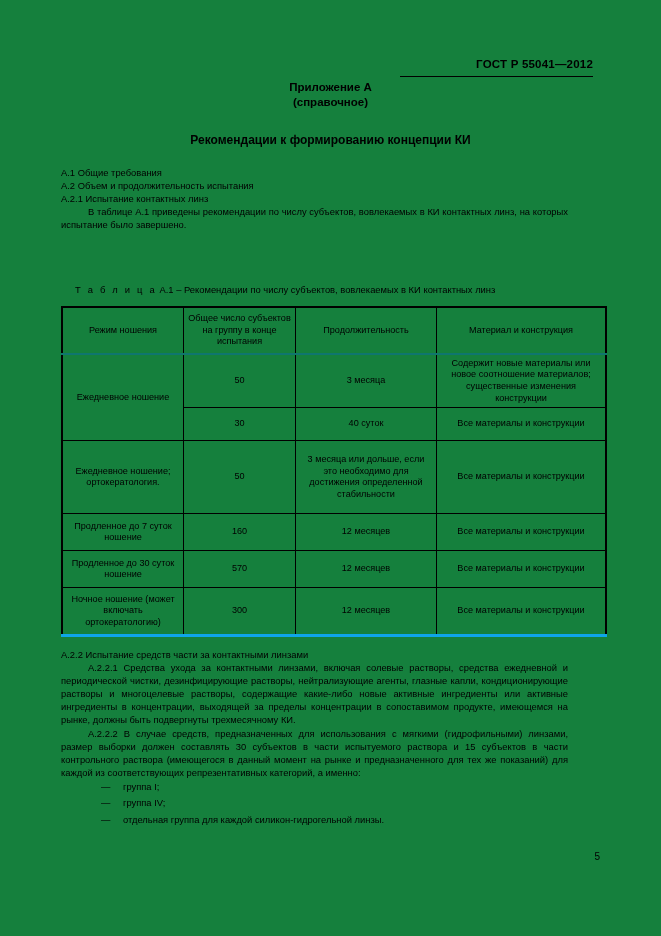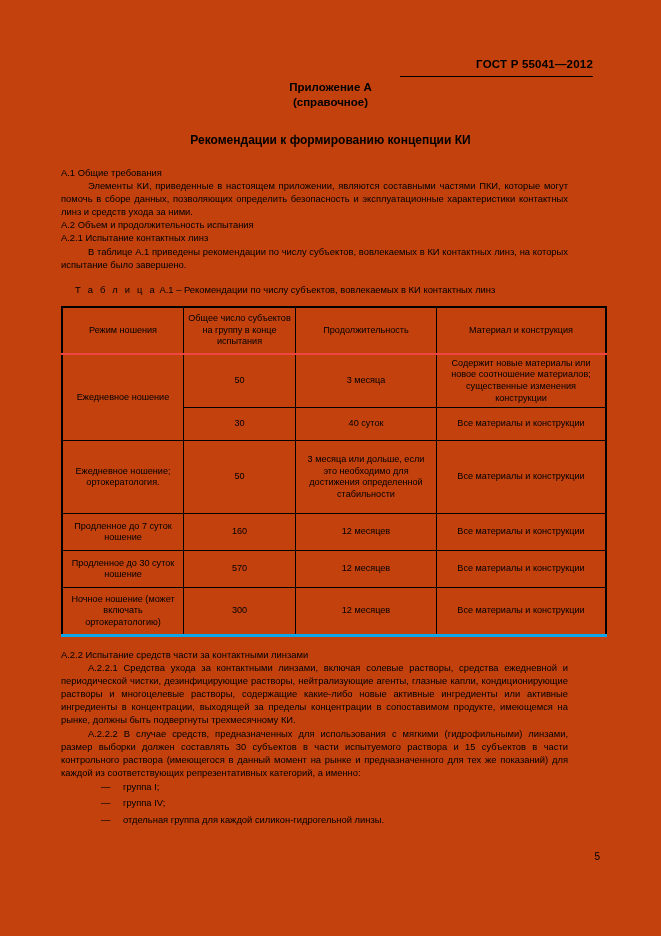--- a/index.html
+++ b/index.html
@@ -4,21 +4,21 @@
 <style>
   html, body {
     margin: 0;
     padding: 0;
     background: #ffffff;
   }
   .page {
     position: relative;
     width: 661px;
     height: 936px;
-    background: #c2410c;
+    background: #15803d;
     font-family: "Liberation Sans", sans-serif;
     color: #000000;
     overflow: hidden;
   }
 
   
   .doc-header {
     position: absolute;
     top: 58px;
     right: 68px;
@@ -102,21 +102,21 @@
     table-layout: fixed;
   }
   table.rec td, table.rec th {
     border: 1px solid #000000;
     text-align: center;
     vertical-align: middle;
     padding: 3px 4px;
     font-weight: normal;
   }
   table.rec thead th {
-    border-bottom: 2px solid #ef4444;
+    border-bottom: 2px solid #0f766e;
     padding: 5px 4px;
   }
   table.rec {
     border: 2px solid #000000;
   }
   table.rec tr.last td {
     border-bottom: 3px solid #0ea5e9;
   }
   .c1 { width: 112px; }
   .c2 { width: 103px; }
@@ -171,21 +171,20 @@
 
   <div class="annex-title">
     <div>Приложение А</div>
     <div class="annex-sub">(справочное)</div>
   </div>
 
   <div class="main-title">Рекомендации к формированию концепции КИ</div>
 
   <div class="body">
     <div class="h3">А.1 Общие требования</div>
-    <p class="para">Элементы КИ, приведенные в настоящем приложении, являются составными частями ПКИ, которые могут помочь в сборе данных, позволяющих определить безопасность и эксплуатационные характеристики контактных линз и средств ухода за ними.</p>
     <div class="h3">А.2 Объем и продолжительность испытания</div>
     <div class="h3">А.2.1 Испытание контактных линз</div>
     <p class="para">В таблице А.1 приведены рекомендации по числу субъектов, вовлекаемых в КИ контактных линз, на которых испытание было завершено.</p>
   </div>
 
   <div class="tbl-caption">
     <span class="sp">Т а б л и ц а</span>
     <span>А.1</span>
     <span>– Рекомендации по числу субъектов, вовлекаемых в КИ контактных линз</span>
   </div>

